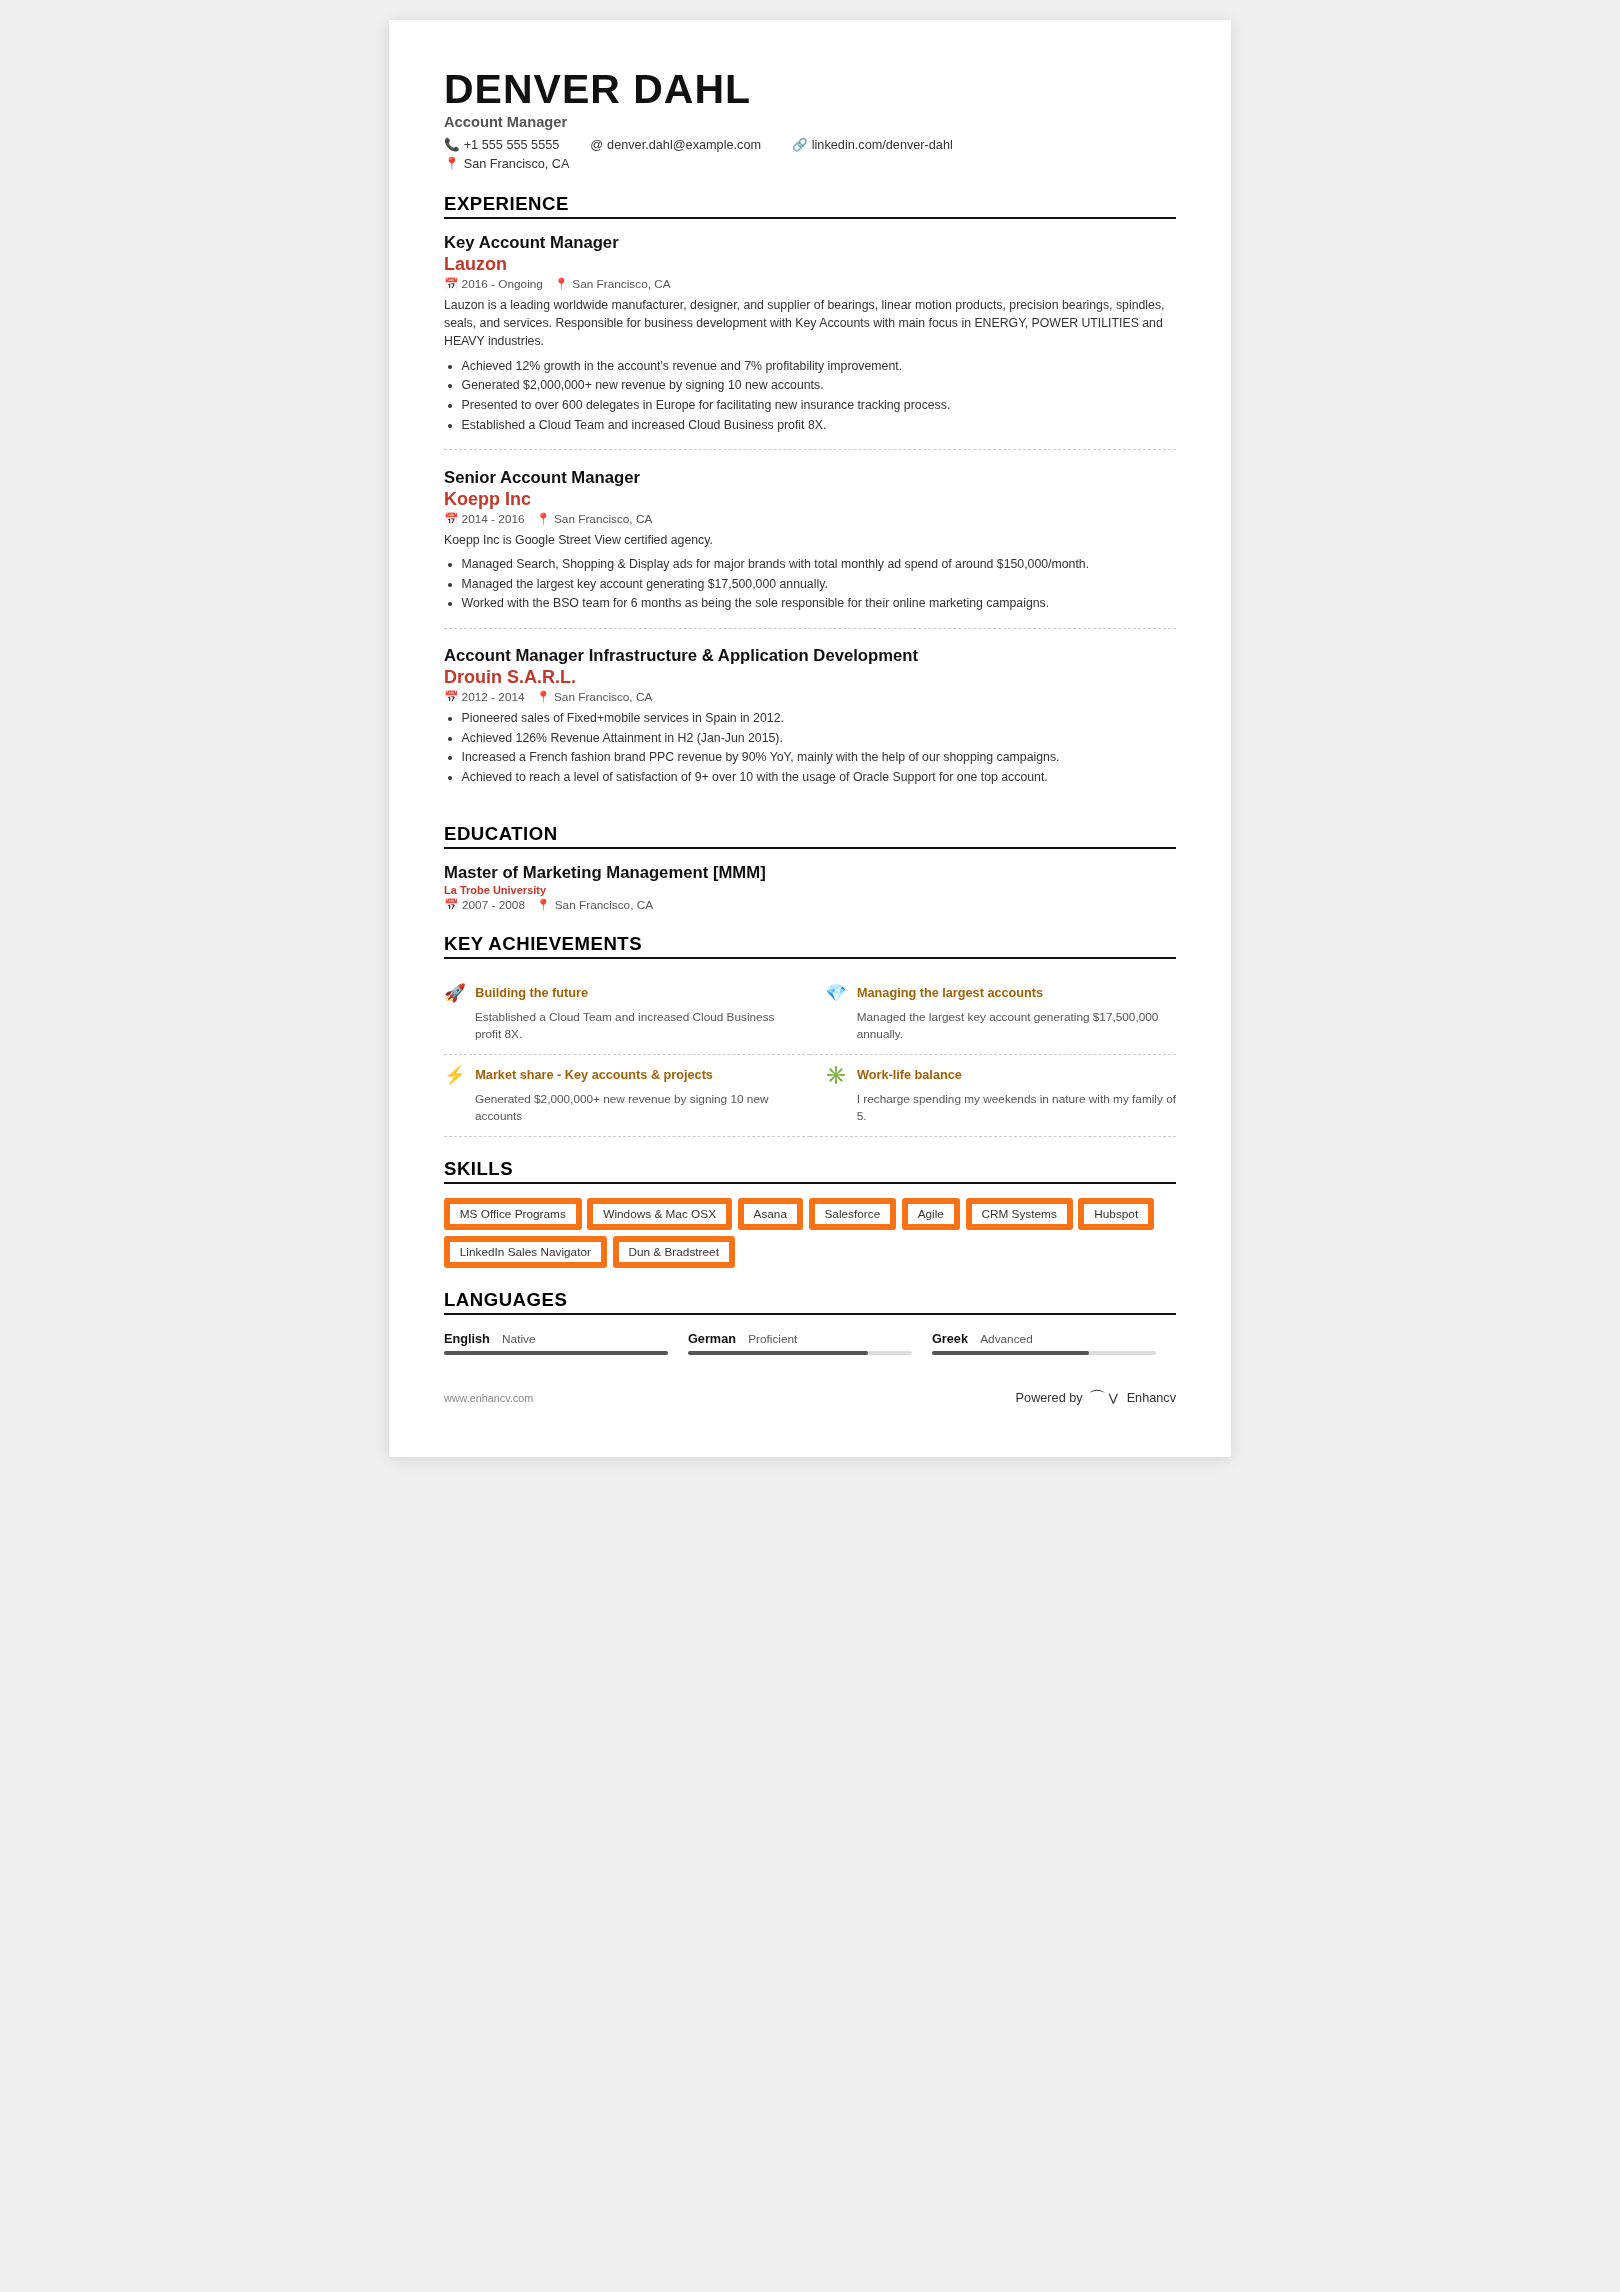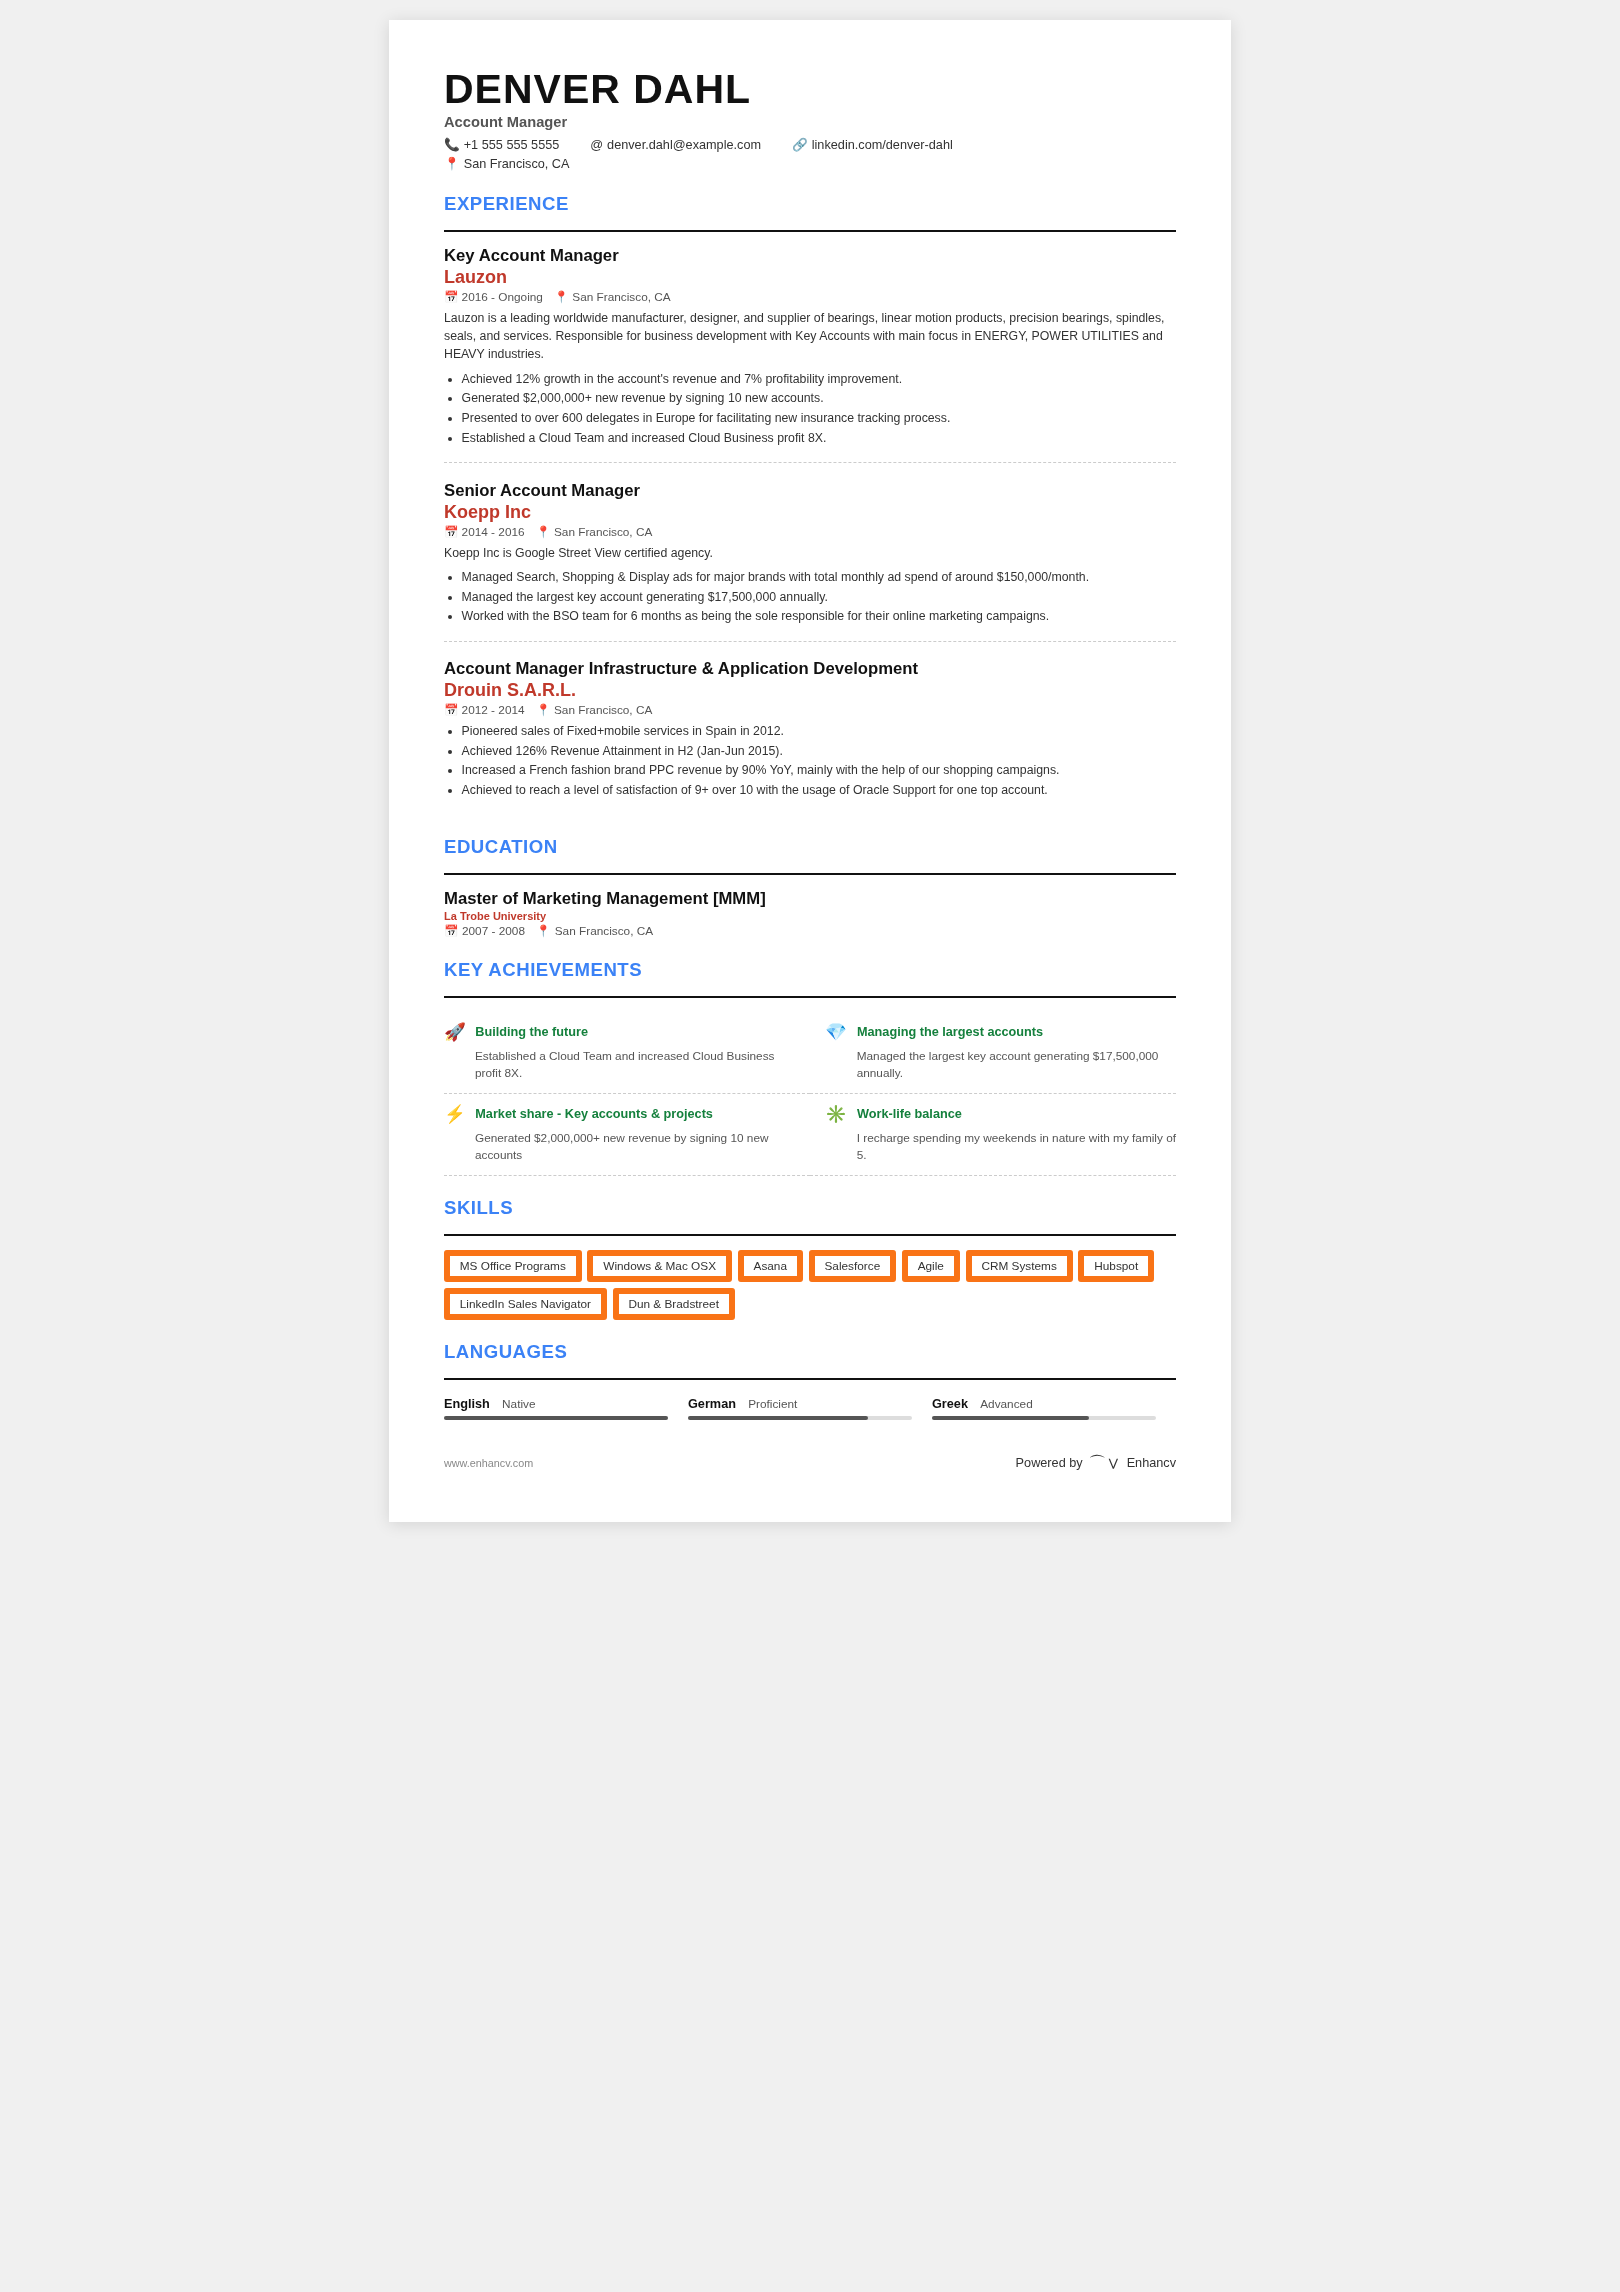--- a/index.html
+++ b/index.html
@@ -55,23 +55,23 @@
       margin-top: 2px;
     }
     
     .section {
       margin-top: 21.6px;
     }
     .section-title {
       font-size: 18.6px;
       font-weight: 900;
       text-transform: uppercase;
-      color: #3b82f6;
+      color: #000000;
       border-bottom: 2.5px solid #111;
-      padding-bottom: 15px;
+      padding-bottom: 2px;
       margin-bottom: 13.7px;
       letter-spacing: 0.5px;
     }
     
     .exp-item {
       margin-bottom: 17.6px;
       padding-bottom: 13.7px;
       border-bottom: 1px dashed #ccc;
     }
     .exp-item:last-child {
@@ -160,21 +160,21 @@
       gap: 7.8px;
       margin-bottom: 2px;
     }
     .achievement-icon {
       font-size: 17.6px;
       min-width: 23.5px;
     }
     .achievement-title {
       font-size: 12.7px;
       font-weight: 700;
-      color: #15803d;
+      color: #a16207;
     }
     .achievement-desc {
       font-size: 11.8px;
       color: #555;
       line-height: 1.5;
       padding-left: 31px;
     }
     
     .skills-container {
       display: flex;

